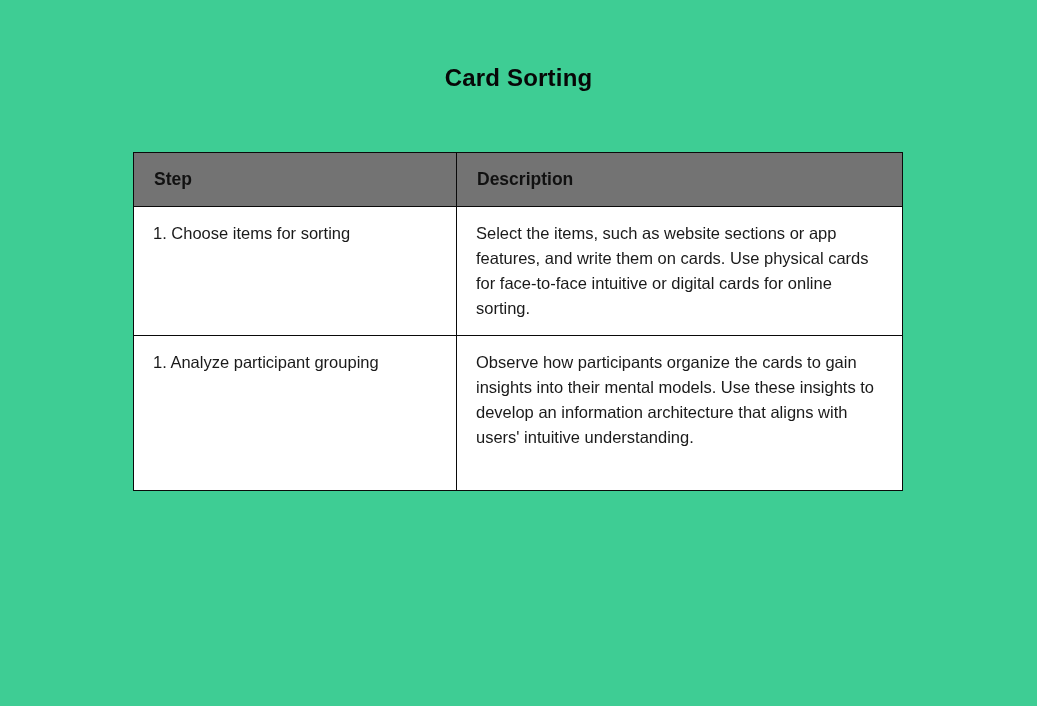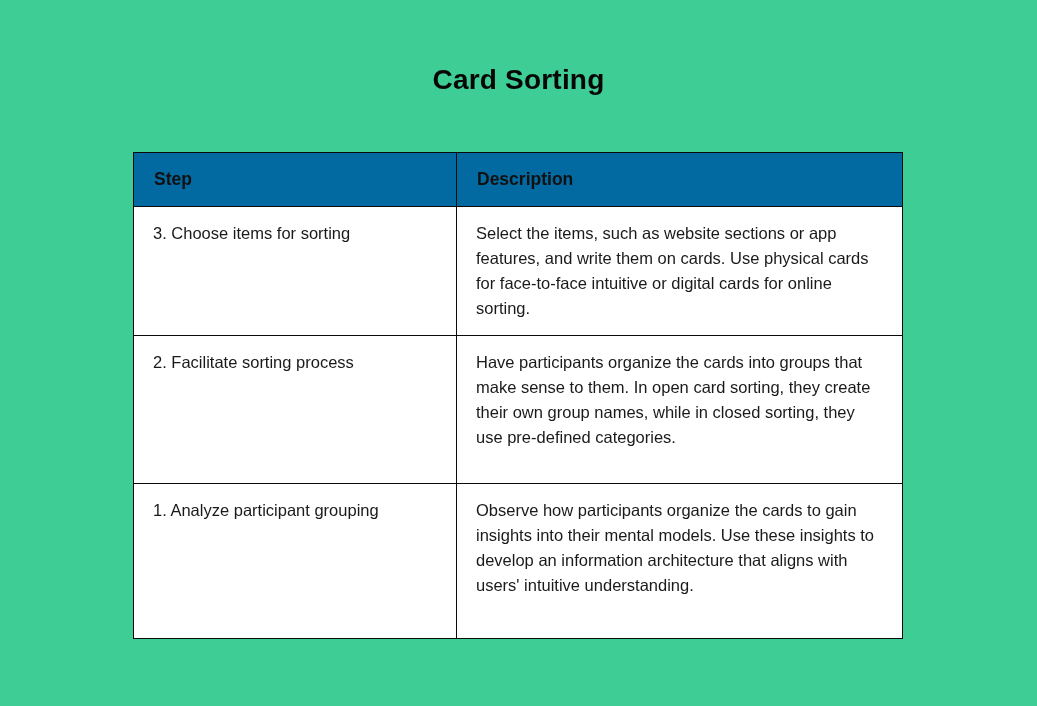--- a/index.html
+++ b/index.html
@@ -21,21 +21,21 @@
     height: 706px;
     position: relative;
   }
 
   .title {
     position: absolute;
     top: 64px;
     left: 0;
     width: 100%;
     text-align: center;
-    font-size: 28px;
+    font-size: 24px;
     font-weight: 700;
     letter-spacing: 0.2px;
     color: #070707;
   }
 
   table.steps-table {
     position: absolute;
     top: 152px;
     left: 133px;
     width: 769px;
@@ -45,21 +45,21 @@
   }
 
   table.steps-table, .steps-table th, .steps-table td {
     border: 1.5px solid #0a0a0a;
   }
 
   .steps-table col.col-step { width: 323px; }
   .steps-table col.col-desc { width: 446px; }
 
   .steps-table th {
-    background: #0369a1;
+    background: #737373;
     text-align: left;
     font-size: 17.5px;
     font-weight: 700;
     padding: 16px 20px;
     height: 53px;
     vertical-align: middle;
     color: #111;
   }
 
   .steps-table td {
@@ -88,26 +88,22 @@
       <col class="col-desc">
     </colgroup>
     <thead>
       <tr>
         <th>Step</th>
         <th>Description</th>
       </tr>
     </thead>
     <tbody>
       <tr class="row-1">
-        <td>3. Choose items for sorting</td>
+        <td>1. Choose items for sorting</td>
         <td>Select the items, such as website sections or app features, and write them on cards. Use physical cards for face-to-face intuitive or digital cards for online sorting.</td>
-      </tr>
-      <tr class="row-2">
-        <td>2. Facilitate sorting process</td>
-        <td>Have participants organize the cards into groups that make sense to them. In open card sorting, they create their own group names, while in closed sorting, they use pre-defined categories.</td>
       </tr>
       <tr class="row-3">
         <td>1. Analyze participant grouping</td>
         <td>Observe how participants organize the cards to gain insights into their mental models. Use these insights to develop an information architecture that aligns with users' intuitive understanding.</td>
       </tr>
     </tbody>
   </table>
 
 </div>
 

